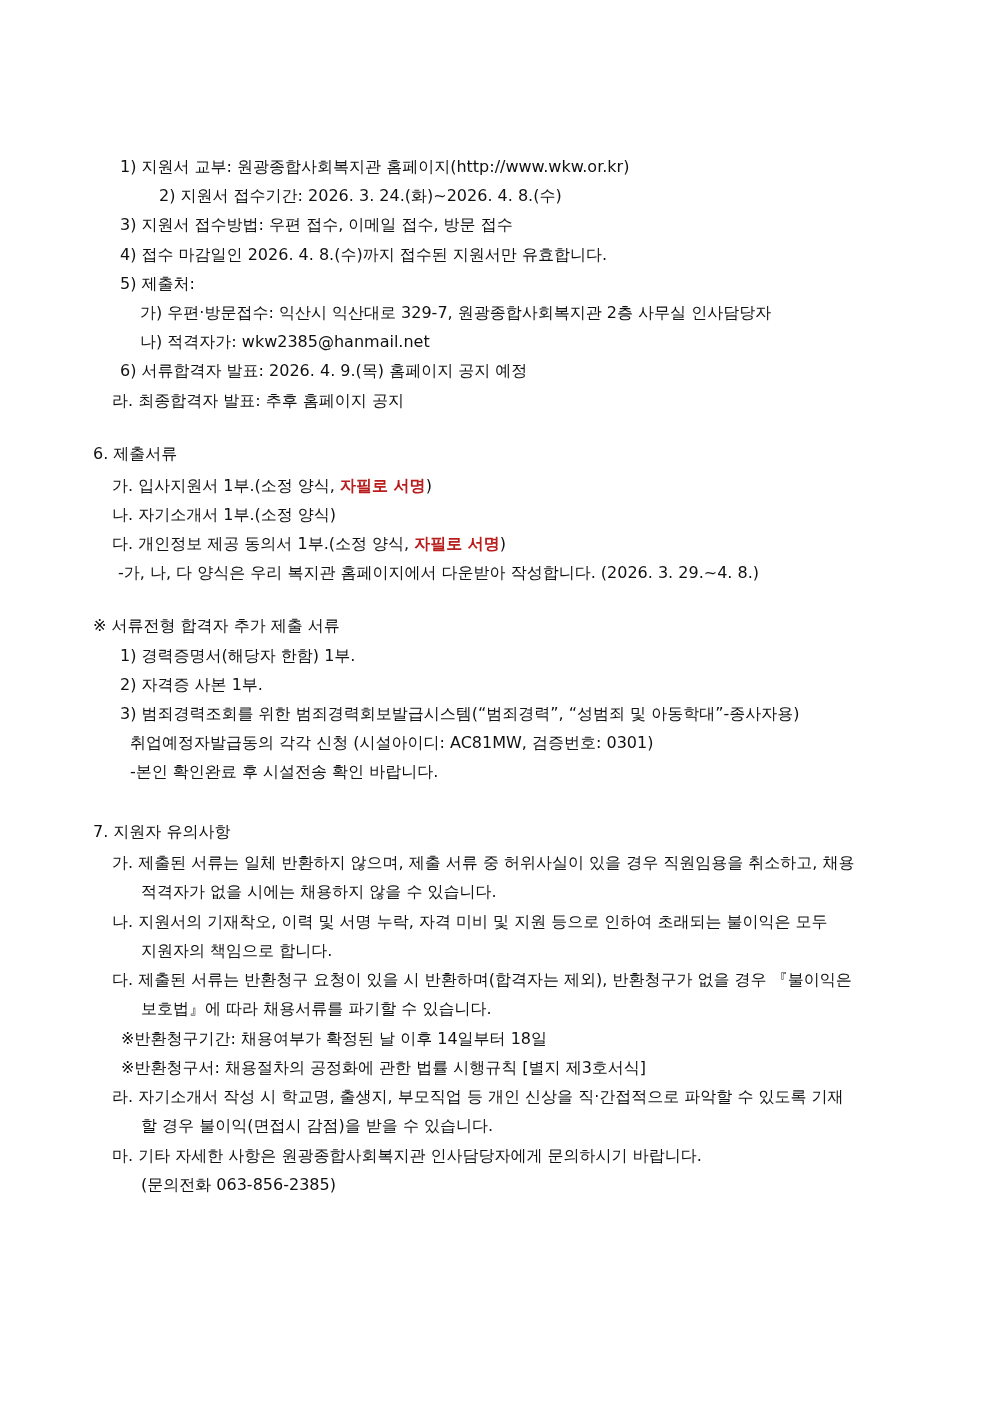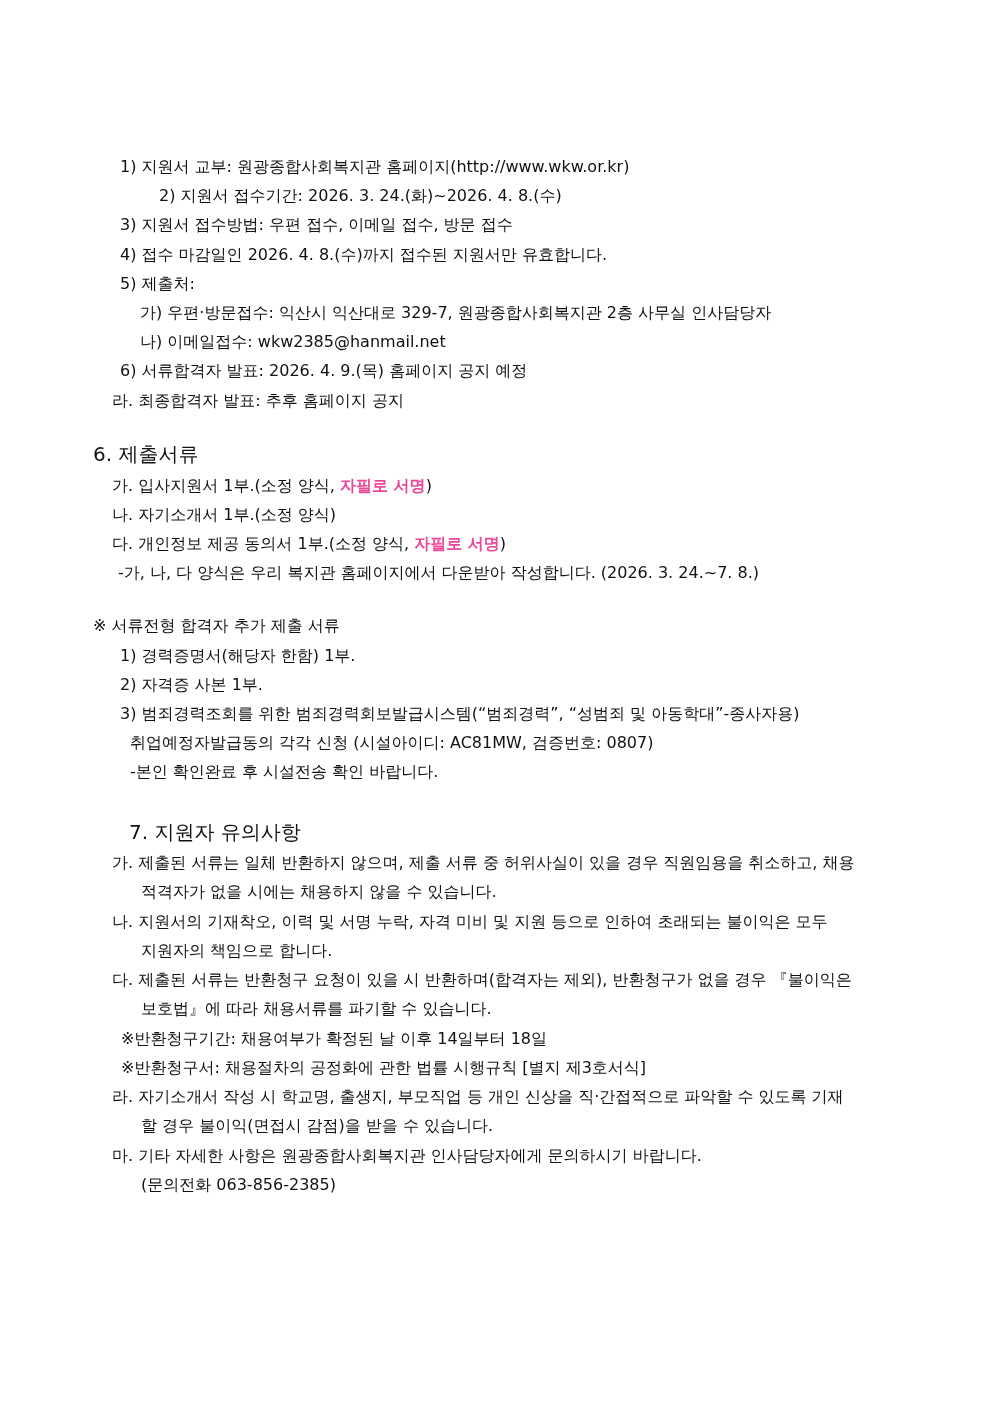--- a/index.html
+++ b/index.html
@@ -21,25 +21,25 @@
       width: 992px; height: 1403px;
     }
     .line {
       position: absolute;
       font-size: 16px;
       line-height: 20px;
       white-space: nowrap;
       letter-spacing: 0px;
     }
     .heading {
-      font-size: 20px;
+      font-size: 16px;
       line-height: 22px;
     }
     .red {
-      color: #ec4899;
+      color: #b91c1c;
       font-weight: bold;
     }
   </style>
 </head>
 <body>
 
 <div class="page">
 
   <div class="line" style="left:120px; top:142px;">
     <span>1)</span>
@@ -60,21 +60,21 @@
   <div class="line" style="left:120px; top:259px;">
     <span>5)</span>
     <span>제출처:</span>
   </div>
   <div class="line" style="left:140px; top:288px;">
     <span>가)</span>
     <span>우편·방문접수: 익산시 익산대로 329-7, 원광종합사회복지관 2층 사무실 인사담당자</span>
   </div>
   <div class="line" style="left:140px; top:317px;">
     <span>나)</span>
-    <span>이메일접수: wkw2385@hanmail.net</span>
+    <span>적격자가: wkw2385@hanmail.net</span>
   </div>
   <div class="line" style="left:120px; top:346px;">
     <span>6)</span>
     <span>서류합격자 발표: 2026. 4. 9.(목) 홈페이지 공지 예정</span>
   </div>
   <div class="line" style="left:112px; top:376px;">
     <span>라.</span>
     <span>최종합격자 발표: 추후 홈페이지 공지</span>
   </div>
 
@@ -84,39 +84,39 @@
     <span>입사지원서 1부.(소정 양식, </span><span class="red">자필로 서명</span><span>)</span>
   </div>
   <div class="line" style="left:112px; top:490px;">
     <span>나.</span>
     <span>자기소개서 1부.(소정 양식)</span>
   </div>
   <div class="line" style="left:112px; top:519px;text-align:right;">
     <span>다.</span>
     <span>개인정보 제공 동의서 1부.(소정 양식, </span><span class="red">자필로 서명</span><span>)</span>
   </div>
-  <div class="line" style="left:118px; top:548px;">-가, 나, 다 양식은 우리 복지관 홈페이지에서 다운받아 작성합니다. (2026. 3. 24.~7. 8.)</div>
+  <div class="line" style="left:118px; top:548px;">-가, 나, 다 양식은 우리 복지관 홈페이지에서 다운받아 작성합니다. (2026. 3. 29.~4. 8.)</div>
 
   <div class="line" style="left:93px; top:601px;">※  서류전형 합격자 추가 제출 서류</div>
   <div class="line" style="left:120px; top:631px;">
     <span>1)</span>
     <span>경력증명서(해당자 한함) 1부.</span>
   </div>
   <div class="line" style="left:120px; top:660px;">
     <span>2)</span>
     <span>자격증 사본 1부.</span>
   </div>
   <div class="line" style="left:120px; top:689px;">
     <span>3)</span>
     <span>범죄경력조회를 위한 범죄경력회보발급시스템(“범죄경력”, “성범죄 및 아동학대”-종사자용)</span>
   </div>
-  <div class="line" style="left:130px; top:718px;">취업예정자발급동의 각각 신청 (시설아이디: AC81MW, 검증번호: 0807)</div>
+  <div class="line" style="left:130px; top:718px;">취업예정자발급동의 각각 신청 (시설아이디: AC81MW, 검증번호: 0301)</div>
   <div class="line" style="left:130px; top:747px;">-본인 확인완료 후 시설전송 확인 바랍니다.</div>
 
-  <div class="line heading" style="left:93px; top:806px;margin-left:36px;">7. 지원자 유의사항</div>
+  <div class="line heading" style="left:93px; top:806px;">7. 지원자 유의사항</div>
 
   <div class="line" style="left:112px; top:838px;">
     <span>가.</span>
     <span>제출된 서류는 일체 반환하지 않으며, 제출 서류 중 허위사실이 있을 경우 직원임용을 취소하고, 채용</span>
   </div>
   <div class="line" style="left:141px; top:867px;">적격자가 없을 시에는 채용하지 않을 수 있습니다.</div>
 
   <div class="line" style="left:112px; top:897px;">
     <span>나.</span>
     <span>지원서의 기재착오, 이력 및 서명 누락, 자격 미비 및 지원 등으로 인하여 초래되는 불이익은 모두</span>

